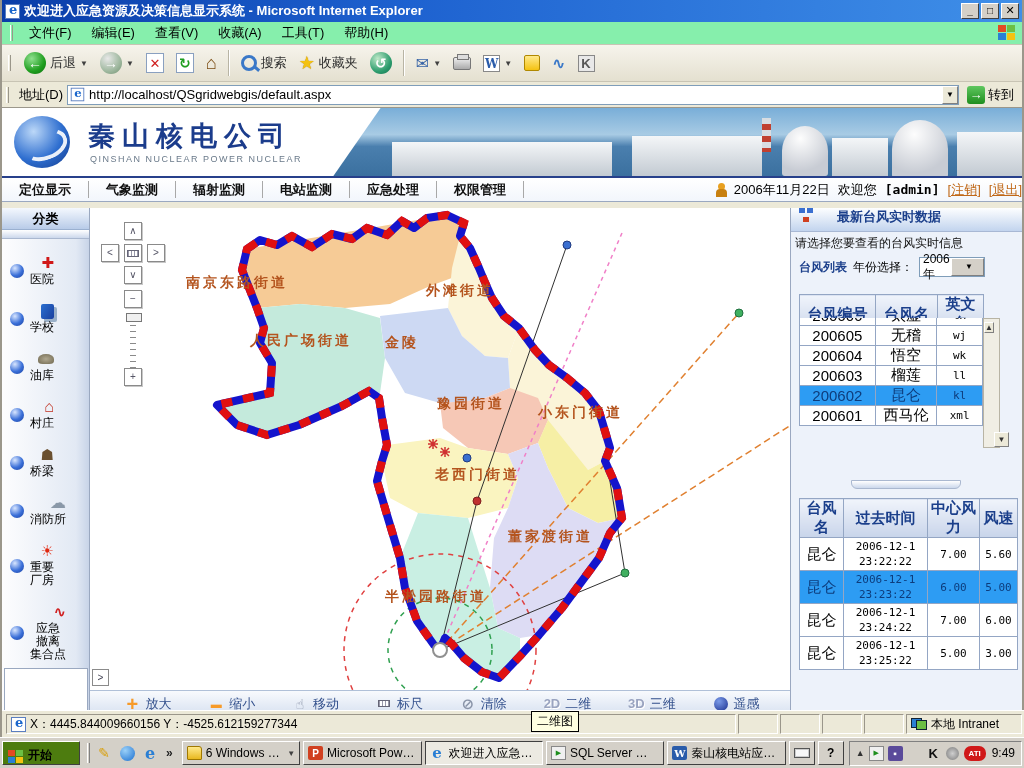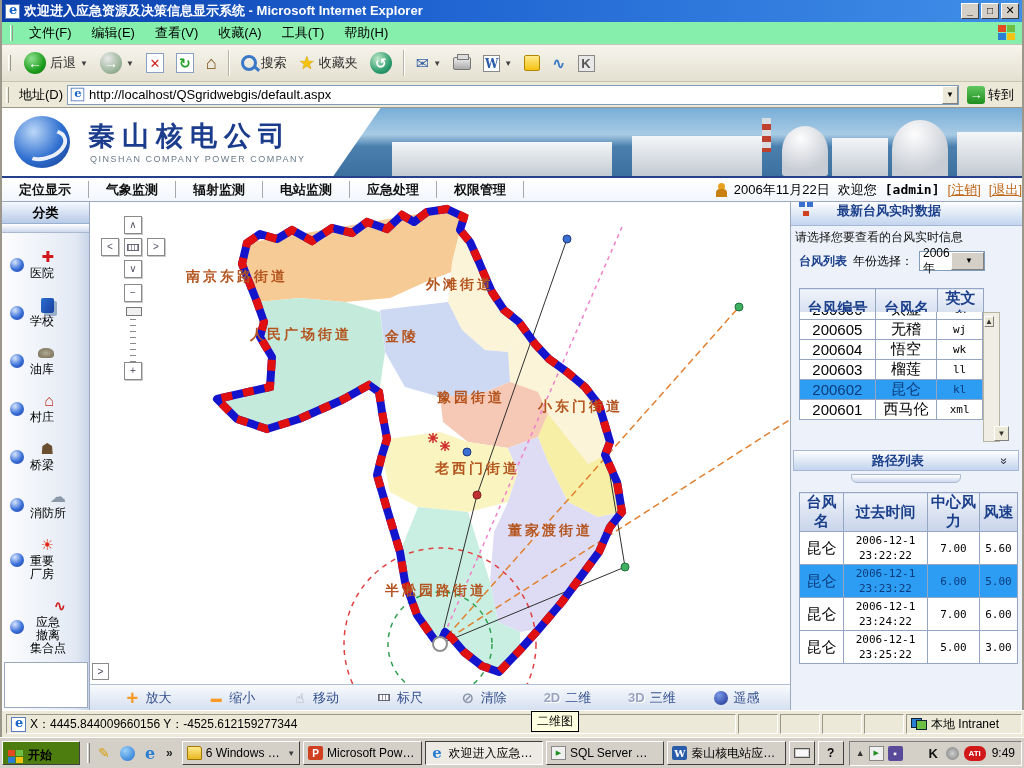--- a/index.html
+++ b/index.html
@@ -69,21 +69,21 @@
   .navbar { position:absolute; left:0; top:178px; width:100%; height:24px; background:linear-gradient(#ffffff,#f2f6fc); border-bottom:1px solid #9aa8c0; display:flex; align-items:center; }
   .nav-tab { padding:0 17px; font-size:13px; font-weight:bold; color:#111; border-right:1px solid #a8a8a8; height:17px; line-height:17px; }
   .nav-right { margin-left:auto; display:flex; align-items:center; gap:8px; font-size:13px; }
   .user-ico { width:10px; height:14px; position:relative; }
   .user-ico::before { content:""; position:absolute; left:2px; top:0; width:7px; height:7px; border-radius:50%; background:#e8a020; }
   .user-ico::after { content:""; position:absolute; left:0; top:6px; width:11px; height:8px; border-radius:4px 4px 0 0; background:#c88010; }
   .nav-user { font-weight:bold; font-family:"DejaVu Sans Mono",monospace; }
   .nav-link { color:#c06818; text-decoration:underline; }
 
   
-  .content { position:absolute; left:0; top:202px; width:100%; height:508px; background:#fef9c3; }
+  .content { position:absolute; left:0; top:208px; width:100%; height:508px; background:#fef9c3; }
 
   .sidebar { position:absolute; left:0; top:0; width:88px; height:100%; background:linear-gradient(90deg,#fdfdfe,#e2e9f4 85%,#c8d4e8); border-right:1px solid #9aa8c0; }
   .cat-header { height:22px; background:linear-gradient(#f4f8fe,#b8cbe8); border-bottom:1px solid #9ab0d0; text-align:center; font-weight:bold; line-height:21px; font-size:13px; }
   .cat-subbar { height:9px; background:linear-gradient(#ffffff,#ccd8ec); border-bottom:1px solid #aab8d0; margin-bottom:8px; }
   .cat-item { display:flex; align-items:center; gap:6px; padding:9px 4px 9px 8px; }
   .sphere { width:14px; height:14px; border-radius:50%; background:radial-gradient(circle at 35% 30%,#d8e6ff,#3a6fd8 55%,#1a3f9e); flex:none; }
   .cat-icin { display:flex; flex-direction:column; align-items:flex-end; line-height:13px; }
   .cat-ic { font-size:15px; height:17px; }
   .cat-label { font-size:12px; color:#000; white-space:pre-line; text-align:center; }
   .ic-hosp::before{content:"✚"; color:#d01818; font-weight:bold;}
@@ -302,21 +302,21 @@
       <div class="bp-b" style="left:60px; top:34px; width:220px; height:36px;"></div>
       <div class="bp-b" style="left:300px; top:28px; width:130px; height:42px;"></div>
       <div class="bp-dome" style="left:450px; top:18px; width:46px; height:50px;"></div>
       <div class="bp-dome" style="left:560px; top:12px; width:56px; height:58px;"></div>
       <div class="bp-b" style="left:500px; top:30px; width:56px; height:40px;"></div>
       <div class="bp-b" style="left:625px; top:24px; width:69px; height:46px;"></div>
       <div class="bp-chim" style="left:430px; top:10px;"></div>
     </div>
     <div class="logo-sphere" data-name="company-logo"></div>
     <div class="company-cn" data-name="company-name">秦山核电公司</div>
-    <div class="company-en" data-name="company-name-en">QINSHAN COMPANY POWER COMPANY</div>
+    <div class="company-en" data-name="company-name-en">QINSHAN NUCLEAR POWER NUCLEAR</div>
   </div>
 
   <div class="navbar" data-name="main-nav">
     <span class="nav-tab" data-name="nav-tab-location">定位显示</span>
     <span class="nav-tab" data-name="nav-tab-weather">气象监测</span>
     <span class="nav-tab" data-name="nav-tab-radiation">辐射监测</span>
     <span class="nav-tab" data-name="nav-tab-station">电站监测</span>
     <span class="nav-tab" data-name="nav-tab-emergency">应急处理</span>
     <span class="nav-tab" data-name="nav-tab-permissions">权限管理</span>
     <span class="nav-right" data-name="user-info">
@@ -559,24 +559,20 @@
             <td class="c3 mono">xml</td>
           </tr>
         </tbody>
           </table>
       </div>
       <div class="vscroll" data-name="typhoon-list-scrollbar">
         <span class="vs-btn" data-name="scroll-up-icon">▲</span>
         <span class="vs-btn vs-down" data-name="scroll-down-icon">▼</span>
       </div>
 
-      <div class="path-bar" data-name="path-list-bar">
-        <span class="rp-strong" data-name="path-list-label">路径列表</span>
-        <span class="chev-dbl" data-name="collapse-chevron-icon">»</span>
-      </div>
       <div class="grip" data-name="panel-splitter-grip"></div>
 
       <table class="t-detail" data-name="typhoon-detail-table">
         <tbody>
             <tr>
           <th class="d1" data-name="col-name">台风名</th>
           <th class="d2" data-name="col-past-time">过去时间</th>
           <th class="d3" data-name="col-center-power">中心风力</th>
           <th class="d4" data-name="col-wind-speed">风速</th>
         </tr>

